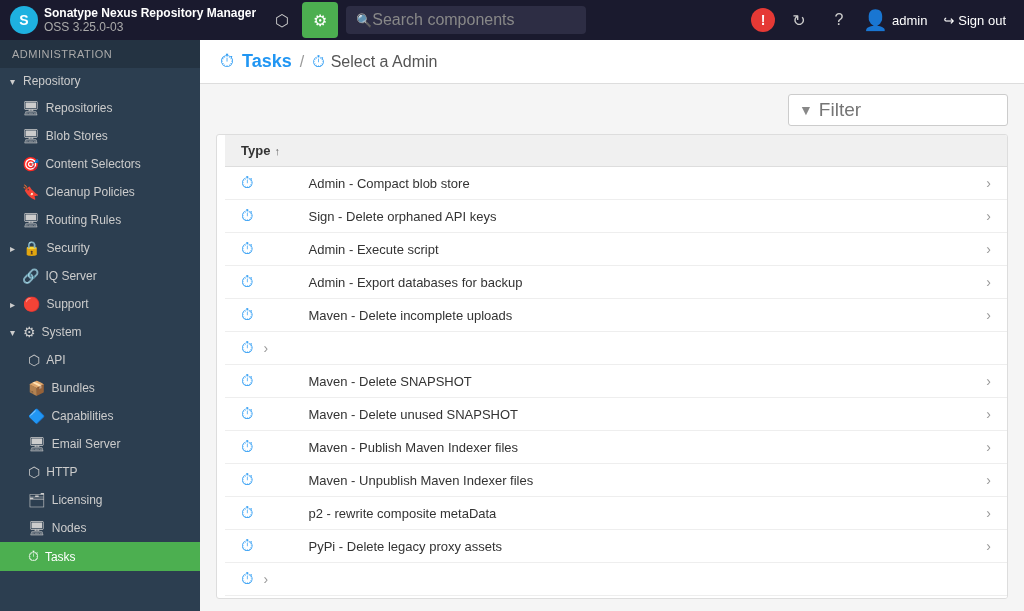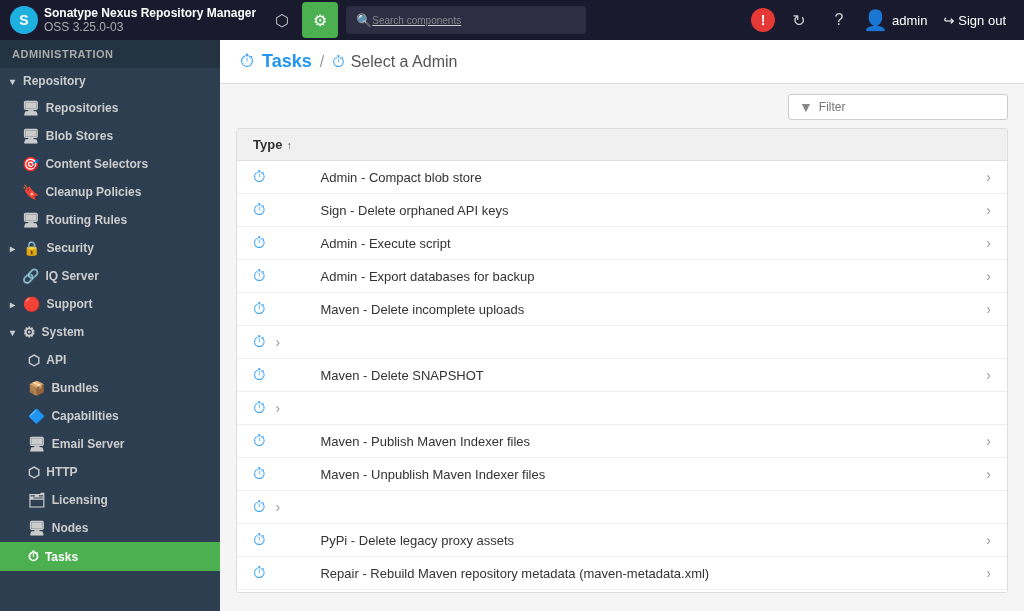--- a/index.html
+++ b/index.html
@@ -30,21 +30,21 @@
       border: none; background: transparent;
     }
     .nav-icon-btn.active { background: #4caf50; color: white; }
     .search-box {
       flex: 1; max-width: 240px;
       display: flex; align-items: center; background: #2d2d44;
       border-radius: 4px; padding: 0 10px; height: 28px;
     }
     .search-box input {
       background: transparent; border: none; outline: none;
-      color: #ccc; font-size: 10px; width: 100%; text-decoration: underline;
+      color: #ccc; font-size: 16px; width: 100%;
     }
     .search-box input::placeholder { color: #888; }
     .topbar-right {
       display: flex; align-items: center; gap: 8px;
       margin-left: auto; color: white;
     }
     .topbar-icon-btn {
       width: 32px; height: 32px; display: flex; align-items: center; justify-content: center;
       color: #ccc; font-size: 16px; cursor: pointer; border: none; background: transparent;
     }
@@ -58,22 +58,22 @@
     .sign-out-btn {
       display: flex; align-items: center; gap: 4px; color: white;
       cursor: pointer; border: none; background: transparent; font-size: 13px; padding: 4px 8px;
     }
 
     
     .app-body { display: flex; height: calc(100vh - 40px); }
 
     
     .sidebar {
-      width: 220px; background: #2c3e50; color: #ccc;
-      overflow-y: auto; flex-shrink: 0; font-weight: bold;
+      width: 200px; background: #2c3e50; color: #ccc;
+      overflow-y: auto; flex-shrink: 0;
     }
     .sidebar-section-header {
       padding: 8px 12px; font-size: 11px; text-transform: uppercase;
       color: #aaa; letter-spacing: 0.5px; background: #243342;
     }
     .sidebar-item {
       display: flex; align-items: center; gap: 6px;
       padding: 6px 12px; cursor: pointer; font-size: 12px;
       color: #ccc; user-select: none;
     }
@@ -100,25 +100,25 @@
 
     
     .table-area { flex: 1; overflow: hidden; display: flex; flex-direction: column; padding: 10px 16px; }
     .filter-row { display: flex; justify-content: flex-end; margin-bottom: 8px; }
     .filter-input {
       display: flex; align-items: center; gap: 6px;
       border: 1px solid #ccc; border-radius: 3px; padding: 4px 10px;
       background: white; width: 220px;
     }
     .filter-input input {
-      border: none; outline: none; font-size: 12px; width: 100%; color: #555;
+      border: none; outline: none; font-size: 19px; width: 100%; color: #555;
     }
     .filter-icon { color: #888; font-size: 14px; }
 
-    .task-table { background: white; border: 1px solid #ddd; border-radius: 3px; overflow: hidden; }
+    .task-table { background: white; border: 1px solid #ddd; border-radius: 3px; overflow: hidden; padding-left: 8px; }
     .table-header {
       display: flex; align-items: center;
       background: #f0f0f0; padding: 8px 16px;
       border-bottom: 1px solid #ddd; font-weight: bold; font-size: 13px; color: #333;
     }
     .table-header .sort-icon { font-size: 11px; color: #666; margin-left: 4px; }
     .task-rows { overflow-y: auto; max-height: calc(100vh - 180px); }
     .task-row {
       display: flex; align-items: center;
       padding: 7px 16px; border-bottom: 1px solid #eee;
@@ -302,44 +302,45 @@
     <span class="task-row-icon">⏱</span>
     <span class="task-row-arrow">›</span>
   </div>
             <div class="task-row">
     <span class="task-row-icon">⏱</span>
     <span class="task-row-label">Maven - Delete SNAPSHOT</span>
     <span class="task-row-arrow">›</span>
   </div>
             <div class="task-row">
     <span class="task-row-icon">⏱</span>
+    <span class="task-row-label">Maven - Delete unused SNAPSHOT</span>
     <span class="task-row-arrow">›</span>
   </div>
             <div class="task-row">
     <span class="task-row-icon">⏱</span>
     <span class="task-row-label">Maven - Publish Maven Indexer files</span>
     <span class="task-row-arrow">›</span>
   </div>
             <div class="task-row">
     <span class="task-row-icon">⏱</span>
     <span class="task-row-label">Maven - Unpublish Maven Indexer files</span>
     <span class="task-row-arrow">›</span>
   </div>
             <div class="task-row">
     <span class="task-row-icon">⏱</span>
+    <span class="task-row-label">p2 - rewrite composite metaData</span>
     <span class="task-row-arrow">›</span>
   </div>
             <div class="task-row">
     <span class="task-row-icon">⏱</span>
     <span class="task-row-label">PyPi - Delete legacy proxy assets</span>
     <span class="task-row-arrow">›</span>
   </div>
             <div class="task-row">
     <span class="task-row-icon">⏱</span>
-    <span class="task-row-label">Repair - Rebuild Maven repository metadata (maven-metadata.xml)</span>
     <span class="task-row-arrow">›</span>
   </div>
             <div class="task-row">
     
     
     
   </div>
           </div>
       </div>
     </div>

